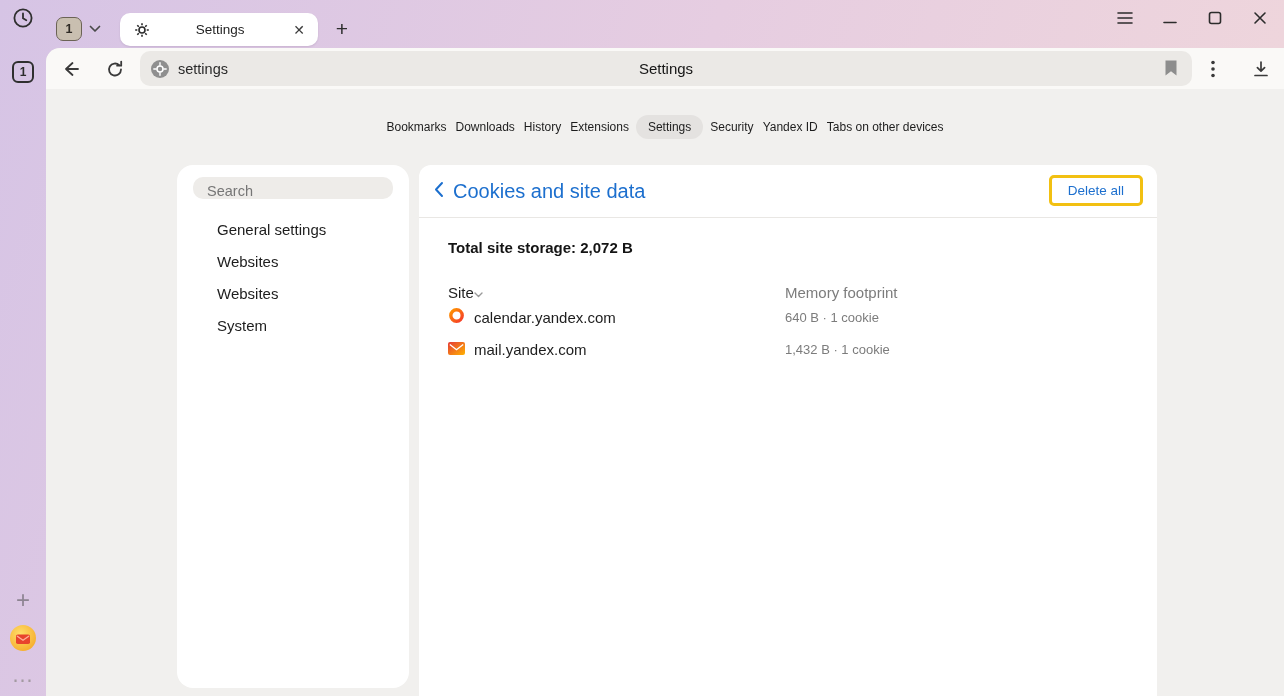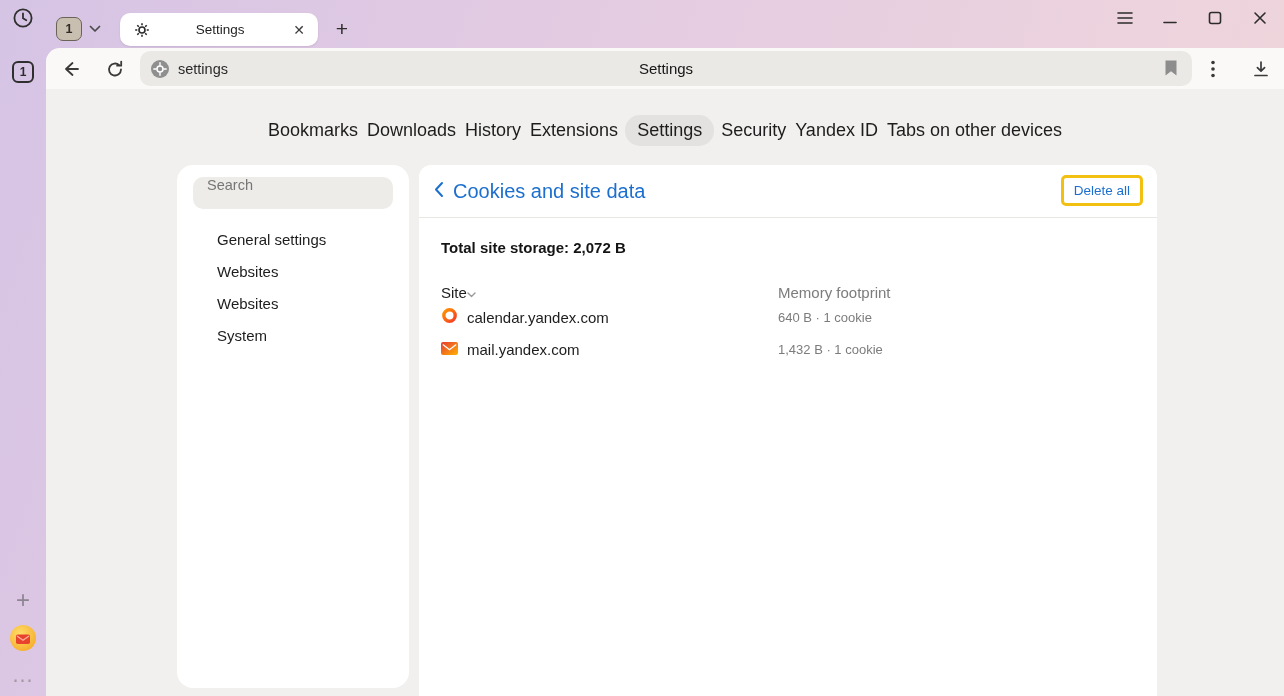--- a/index.html
+++ b/index.html
@@ -67,32 +67,32 @@
   .ab-title { width:100%; text-align:center; font-size:15px; color:#161616; }
   .ab-bookmark { position:absolute; right:14px; top:8px; width:14px; height:18px; cursor:pointer; }
   .btn-kebab { right:58px; }
   .btn-download { right:10px; }
 
   
   .content { position:absolute; left:0; top:41px; right:0; bottom:0; }
   .settings-nav {
     position:absolute; top:26px; left:0; width:100%;
     display:flex; justify-content:center; align-items:center; gap:5px;
-    font-size:18px; color:#1d1d1d;
+    font-size:12px; color:#1d1d1d;
   }
   .nav-item { padding:5px 2px; cursor:pointer; white-space:nowrap; }
   .nav-item.active { background:#e4e2e0; border-radius:15px; padding:5px 12px; }
 
   .left-card {
     position:absolute; left:131px; top:76px; width:232px; height:523px;
     background:#ffffff; border-radius:16px;
   }
   .search-box {
-    margin:12px 16px 0; height:32px; background:#eeece9; border-radius:10px;
-    display:flex; align-items:flex-start; padding:0 14px;
+    margin:12px 16px 0; height:22px; background:#eeece9; border-radius:10px;
+    display:flex; align-items:flex-end; padding:0 14px;
   }
   .search-box input {
     border:none; outline:none; background:transparent; width:100%;
     font-family:"Liberation Sans", sans-serif; font-size:14.5px; color:#444;
   }
   .search-box input::placeholder { color:#767676; opacity:1; }
   .side-menu { margin-top:15px; }
   .side-item { height:32px; line-height:32px; padding-left:40px; font-size:15px; color:#1d1d1d; cursor:pointer; }
 
   .right-card {
@@ -100,24 +100,24 @@
     background:#ffffff; border-radius:12px;
   }
   .panel-header {
     height:53px; display:flex; align-items:center; padding-left:15px;
     border-bottom:1px solid #e9e7e4; position:relative;
   }
   .back-link { display:flex; align-items:center; cursor:pointer; }
   .panel-title { color:#1c6fce; font-size:20px; margin-left:9px; }
   .delete-all {
     position:absolute; right:14px; top:10px; background:#ffffff;
-    border:3px solid #f2c011; border-radius:5px; padding:5px 10px;
+    border:3px solid #f2c011; border-radius:5px; padding:5px 16px;
     color:#1c6fce; font-size:13.5px; cursor:pointer;
   }
-  .panel-body { padding-left:22px; }
+  .panel-body { padding-left:29px; }
   .total-storage { padding-top:21px; font-size:15px; font-weight:bold; color:#141414; }
   .cookie-table { margin-top:0; }
   .t-row { display:grid; grid-template-columns:337px 1fr; align-items:center; }
   .t-head { margin-top:27px; height:18px; font-size:15px; }
   .col-site { display:flex; align-items:center; color:#1d1d1d; cursor:pointer; }
   .col-mem { color:#7c7c7c; }
   .data-row { height:32px; cursor:pointer; }
   .data-row:first-of-type { margin-top:8px; }
   .site-cell { display:flex; align-items:center; gap:9px; font-size:15px; color:#1d1d1d; }
   .mem-cell { font-size:13px; color:#7c7c7c; }

